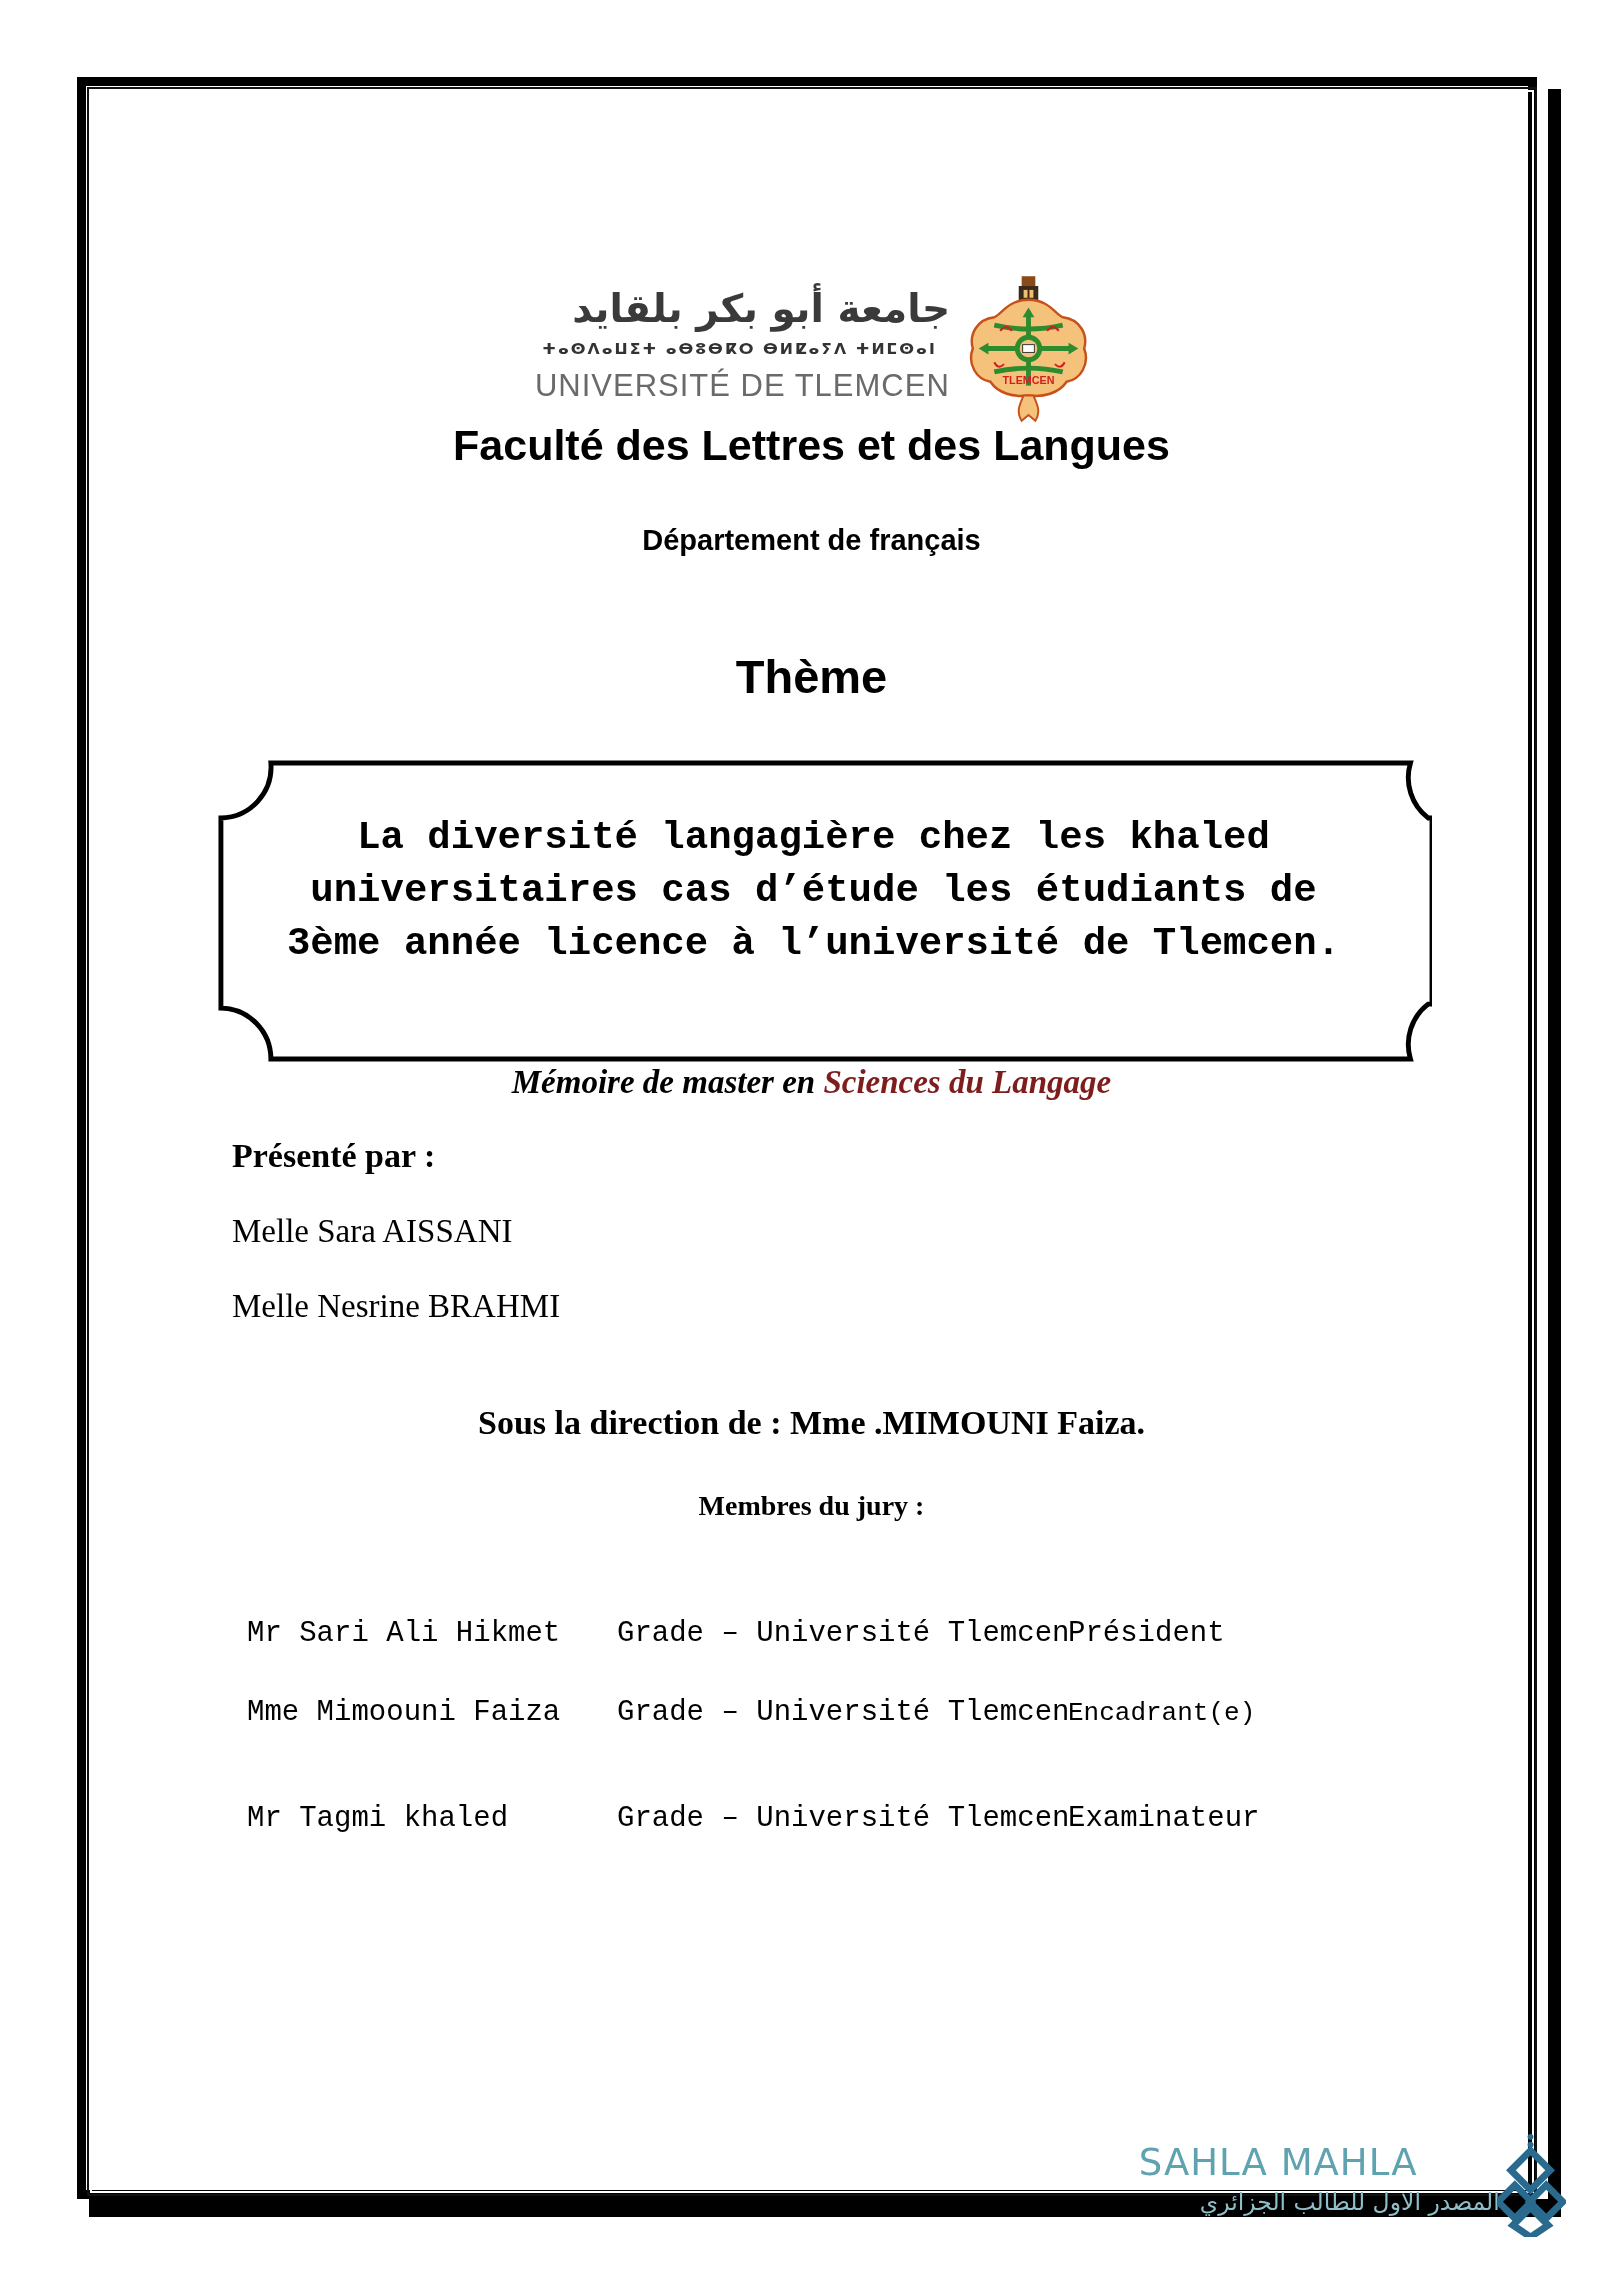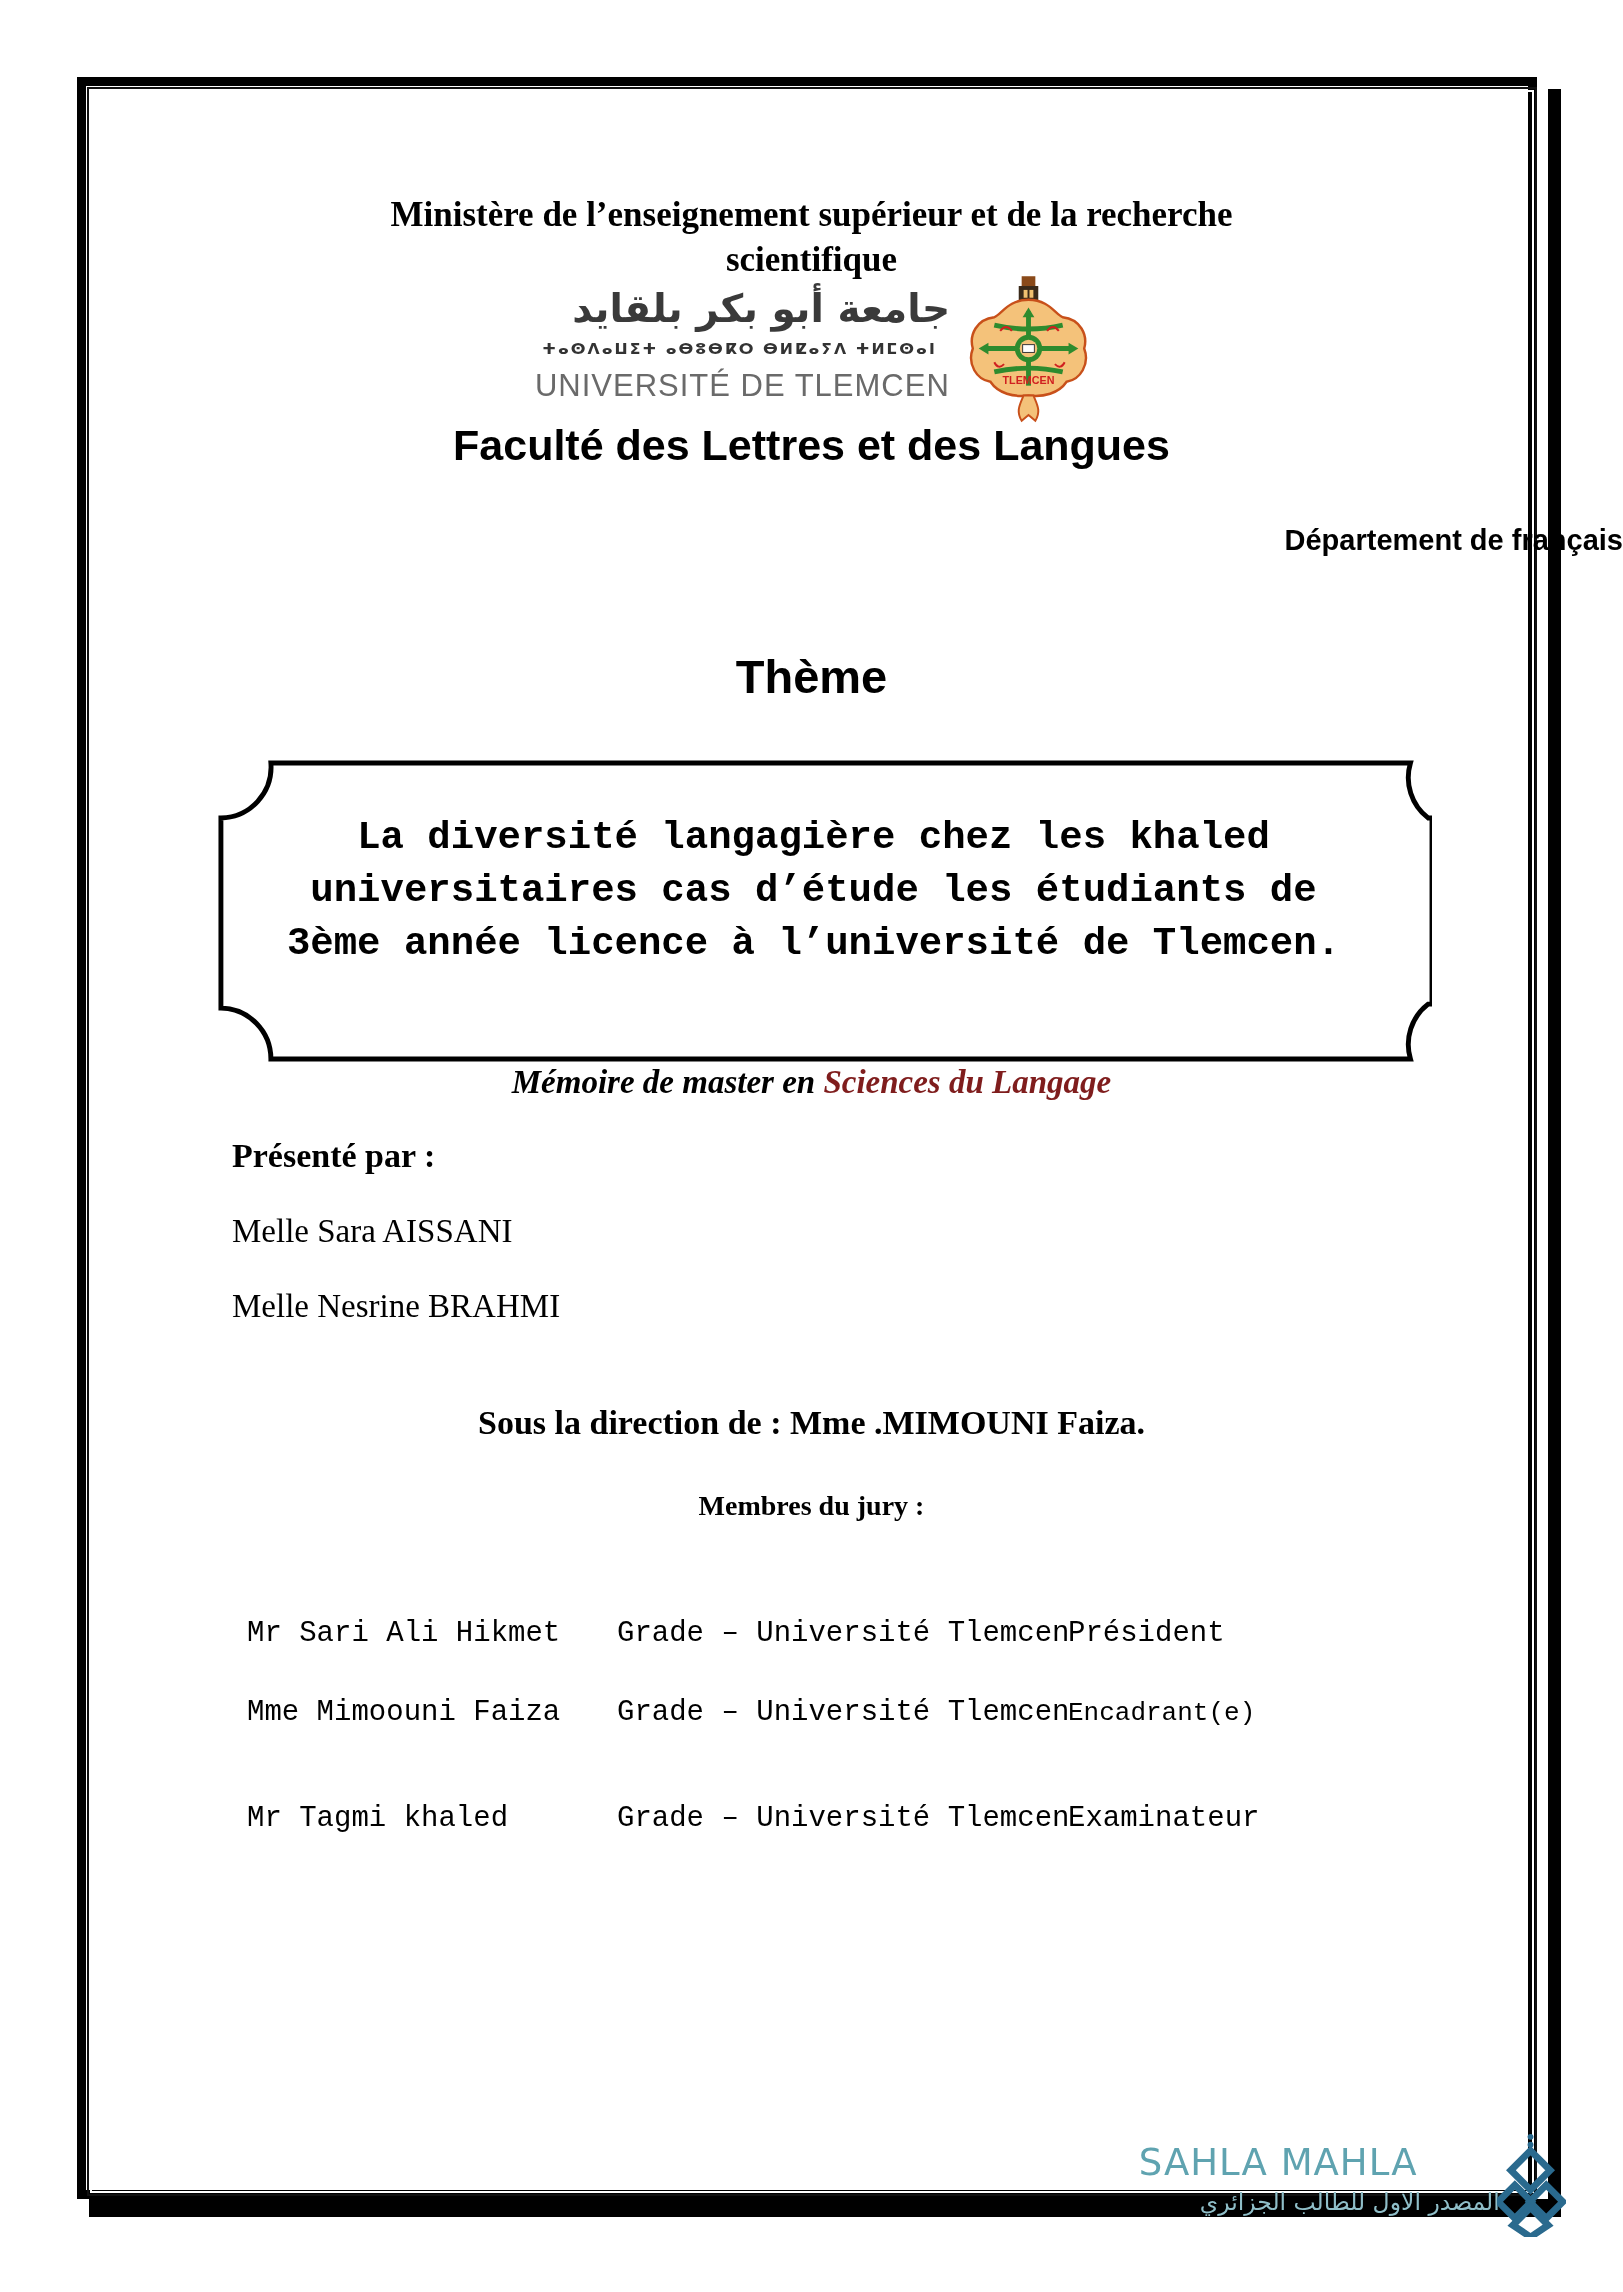--- a/index.html
+++ b/index.html
@@ -25,21 +25,21 @@
     .logo-block { position: absolute; left: 529px; top: 284px; width: 568px; height: 137px; }
     .logo-arabic { position: absolute; left: 0; top: 2px; width: 421px; text-align: right;
       font-family: "DejaVu Sans", sans-serif; font-weight: bold; font-size: 39px; color: #3a3a3a; direction: rtl; line-height: 45px; }
     .logo-tifinagh { position: absolute; left: 0; top: 55px; width: 421px; text-align: center;
       font-family: "DejaVu Sans", sans-serif; font-size: 15.7px; color: #333; letter-spacing: 2px; font-weight: bold; }
     .logo-latin { position: absolute; left: 5.9px; top: 84px; width: 421px; text-align: left;
       font-family: "Liberation Sans", sans-serif; font-size: 31px; color: #6a6a6a; letter-spacing: 1px; }
     .emblem { position: absolute; left: 436px; top: -9.8px; width: 127px; height: 152px; }
 
     .faculty { top: 421px; font-size: 43px; font-weight: bold; }
-    .dept { top: 521px; font-size: 29px; font-weight: bold; line-height: 39px; text-align: right; }
+    .dept { top: 521px; font-size: 29px; font-weight: bold; line-height: 39px; }
     .theme { top: 649px; font-size: 47px; font-weight: bold; }
 
     .title-box { position: absolute; left: 217px; top: 759px; width: 1215px; height: 306px; }
     .title-text { position: absolute; left: 255px; top: 812px; width: 1117px; text-align: center;
       font-size: 39px; font-weight: bold; line-height: 53px; color: #000; }
 
     .memoire { top: 1064px; font-size: 33px; font-style: italic; font-weight: bold; }
     .memoire .accent { color: #7f1d1d; }
 
     .left-block { position: absolute; left: 232px; color: #000; }
@@ -70,23 +70,20 @@
 </head>
 <body>
 
 <div class="page">
 
   <div class="frame-shadow-r"></div>
   <div class="frame-shadow-b"></div>
   <div class="frame-outer"></div>
   <div class="frame-inner"></div>
 
-  <div class="center serif ministry">
-    <div style="width:980px;margin:0 auto;">Ministère de l’enseignement supérieur et de la recherche scientifique</div>
-  </div>
 
   <div class="logo-block">
     <div class="logo-arabic">جامعة أبو بكر بلقايد</div>
     <div class="logo-tifinagh">ⵜⴰⵙⴷⴰⵡⵉⵜ ⴰⴱⵓⴱⴽⵔ ⴱⵍⵇⴰⵢⴷ ⵜⵍⵎⵙⴰⵏ</div>
     <div class="logo-latin">UNIVERSITÉ DE TLEMCEN</div>
     <svg class="emblem" viewBox="0 0 130 155">
 
       <rect x="58" y="2" width="14" height="10" fill="#8a4a1a"></rect>
       <rect x="55" y="12" width="20" height="18" fill="#3a2a1a"></rect>
       <rect x="60" y="16" width="4" height="8" fill="#f0c070"></rect>

